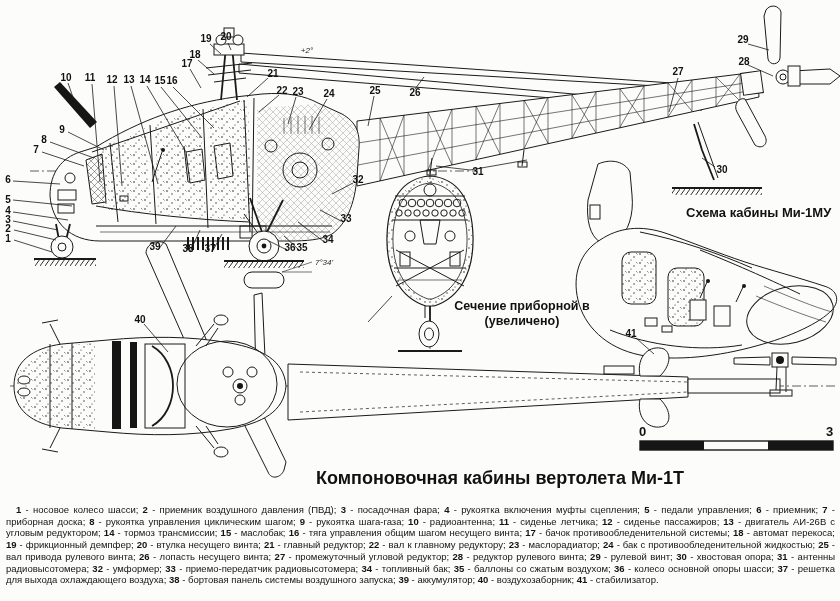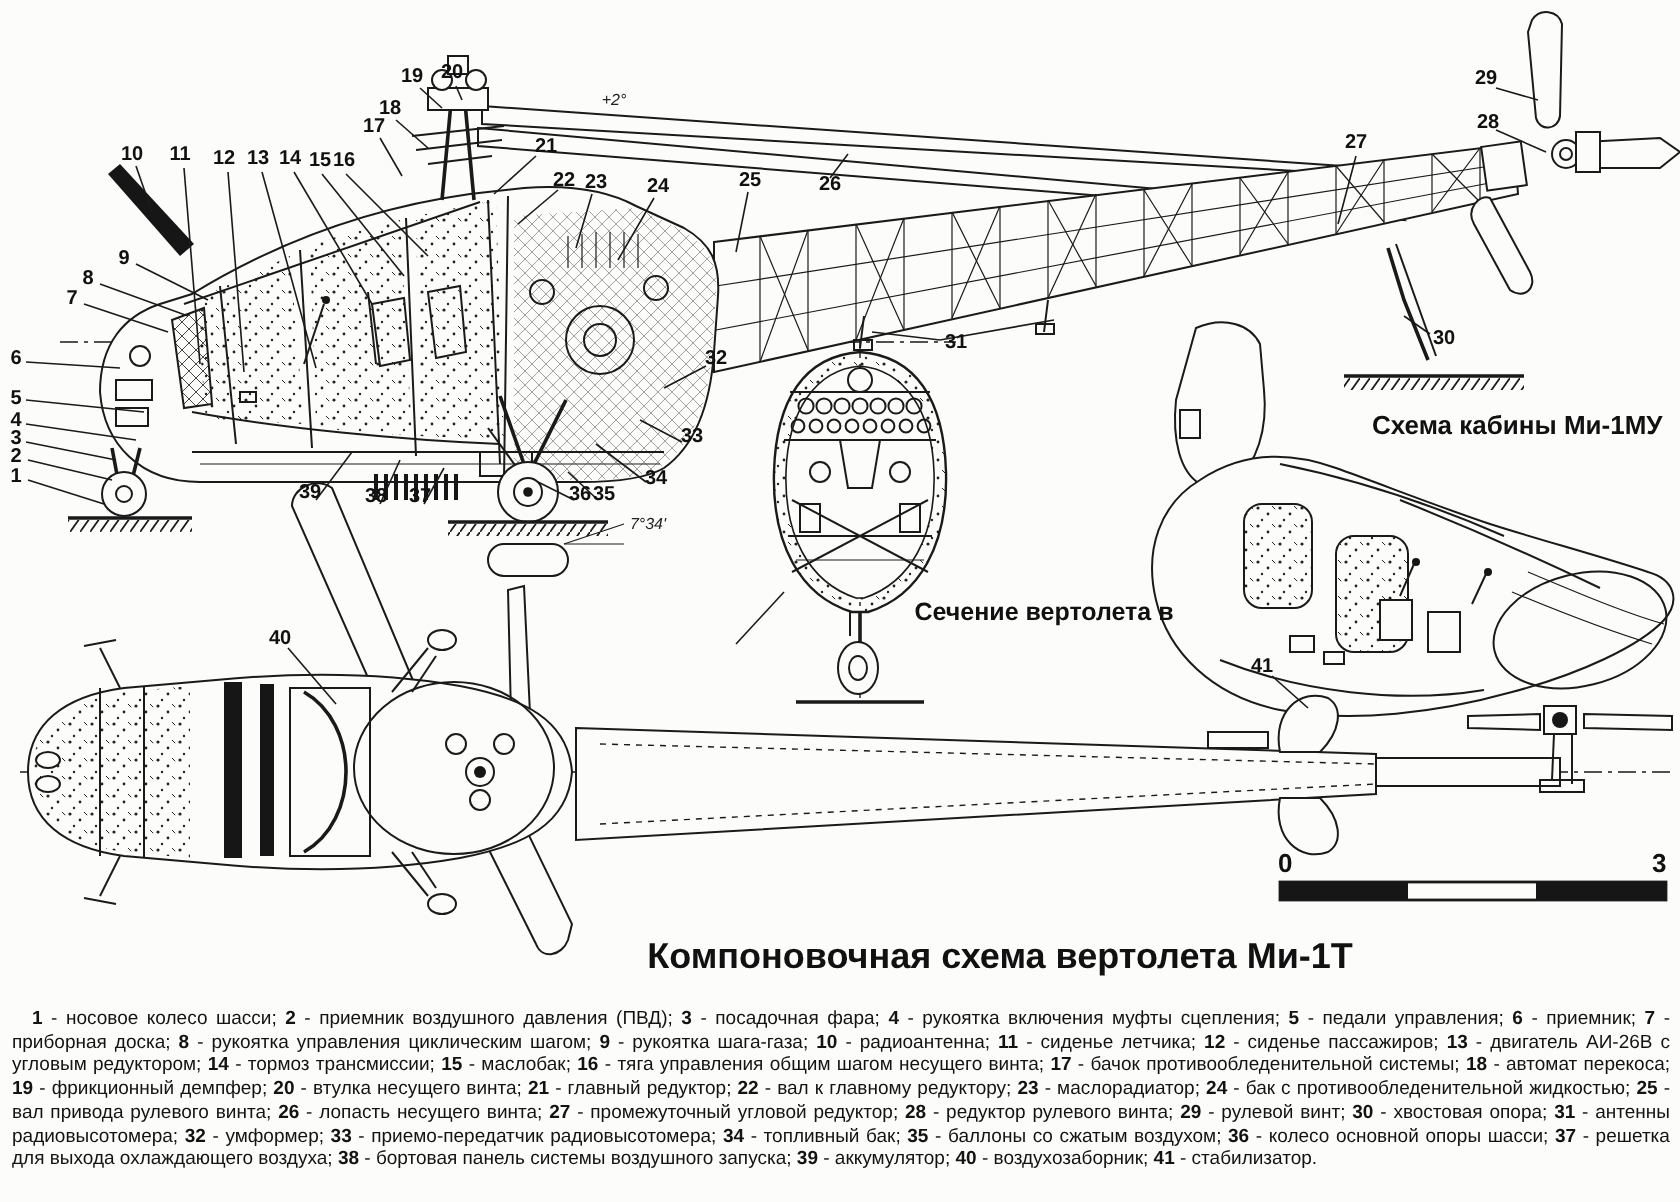--- a/index.html
+++ b/index.html
@@ -366,24 +366,25 @@
         <line x1="636" y1="338" x2="654" y2="354"></line>
   </g>
 
   <g>
     <rect x="640" y="441" width="193" height="9" fill="#fcfcfa" stroke="#1a1a1a" stroke-width="1.4"></rect>
     <rect x="640" y="441" width="64" height="9" fill="#161616"></rect>
     <rect x="768" y="441" width="65" height="9" fill="#161616"></rect>
   </g>
 </svg>
 
-  <div class="title">Компоновочная схема вертолета Ми-1Т</div>
+  <div class="title">Компоновочная кабины вертолета Ми-1Т</div>
 
   <div class="view-label" id="section-label">
-    <div>Сечение вертолета в</div>
+    <div>Сечение приборной в</div>
+    <div>(увеличено)</div>
   </div>
 
   <div class="view-label" id="cabin-label">Схема кабины Ми-1МУ</div>
 
   <div class="scale-num" id="scale-0">0</div>
   <div class="scale-num" id="scale-3">3</div>
 
   <div class="legend"><b>1</b> - носовое колесо шасси; <b>2</b> - приемник воздушного давления (ПВД); <b>3</b> - посадочная фара; <b>4</b> - рукоятка включения муфты сцепления; <b>5</b> - педали управления; <b>6</b> - приемник; <b>7</b> - приборная доска; <b>8</b> - рукоятка управления циклическим шагом; <b>9</b> - рукоятка шага-газа; <b>10</b> - радиоантенна; <b>11</b> - сиденье летчика; <b>12</b> - сиденье пассажиров; <b>13</b> - двигатель АИ-26В с угловым редуктором; <b>14</b> - тормоз трансмиссии; <b>15</b> - маслобак; <b>16</b> - тяга управления общим шагом несущего винта; <b>17</b> - бачок противообледенительной системы; <b>18</b> - автомат перекоса; <b>19</b> - фрикционный демпфер; <b>20</b> - втулка несущего винта; <b>21</b> - главный редуктор; <b>22</b> - вал к главному редуктору; <b>23</b> - маслорадиатор; <b>24</b> - бак с противообледенительной жидкостью; <b>25</b> - вал привода рулевого винта; <b>26</b> - лопасть несущего винта; <b>27</b> - промежуточный угловой редуктор; <b>28</b> - редуктор рулевого винта; <b>29</b> - рулевой винт; <b>30</b> - хвостовая опора; <b>31</b> - антенны радиовысотомера; <b>32</b> - умформер; <b>33</b> - приемо-передатчик радиовысотомера; <b>34</b> - топливный бак; <b>35</b> - баллоны со сжатым воздухом; <b>36</b> - колесо основной опоры шасси; <b>37</b> - решетка для выхода охлаждающего воздуха; <b>38</b> - бортовая панель системы воздушного запуска; <b>39</b> - аккумулятор; <b>40</b> - воздухозаборник; <b>41</b> - стабилизатор.</div>
 <div class="callout" style="left: 8px; top: 239px;">1</div>
     <div class="callout" style="left: 8px; top: 229px;">2</div>

